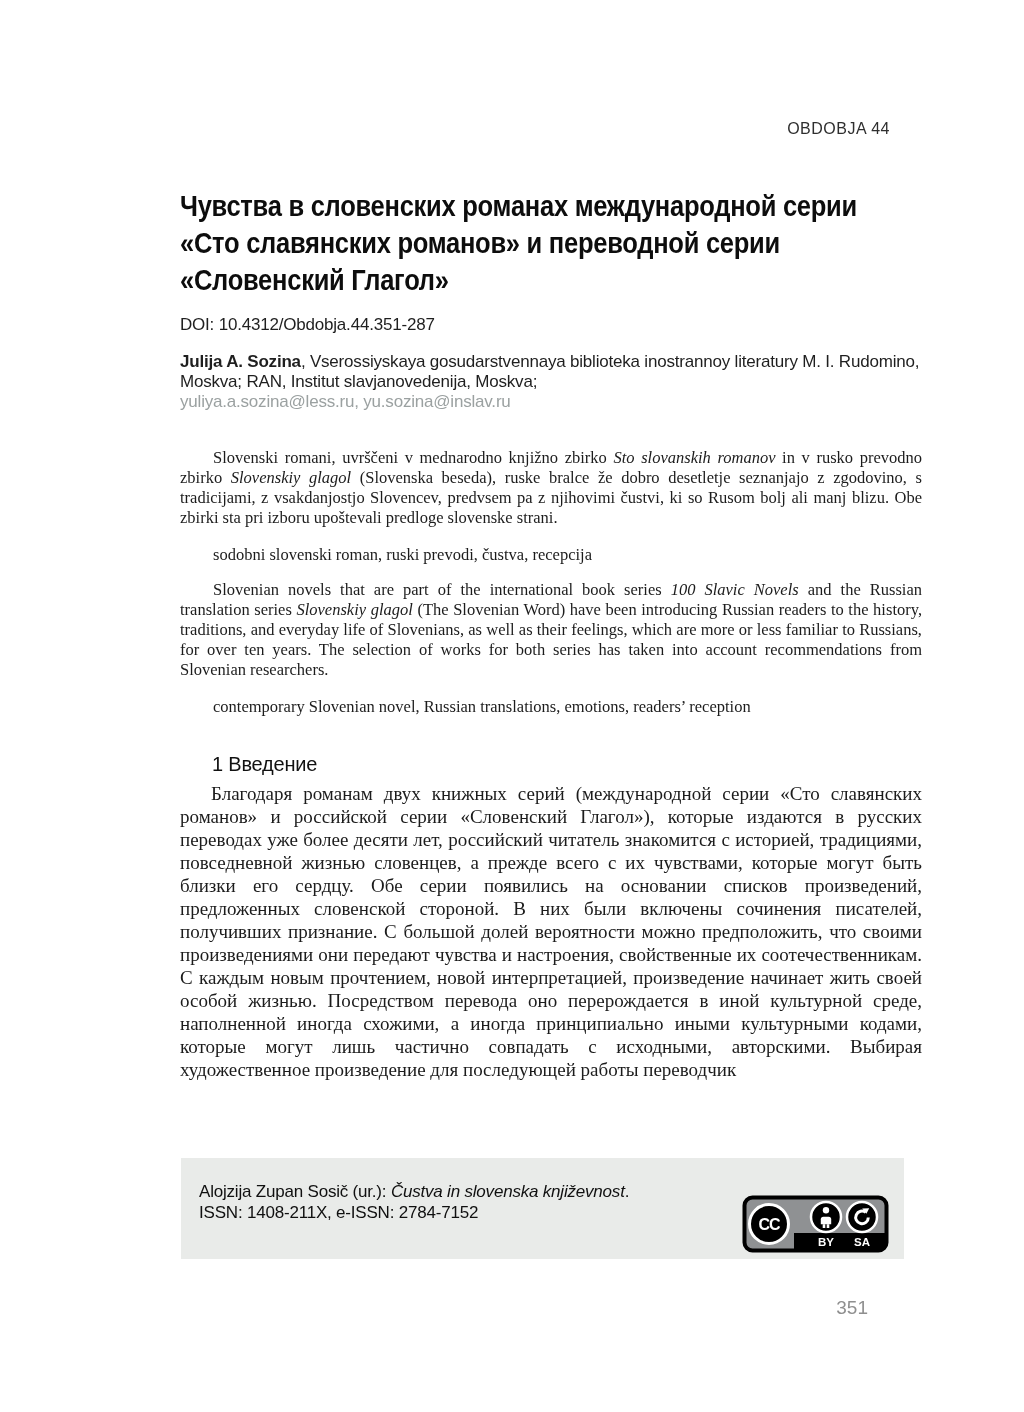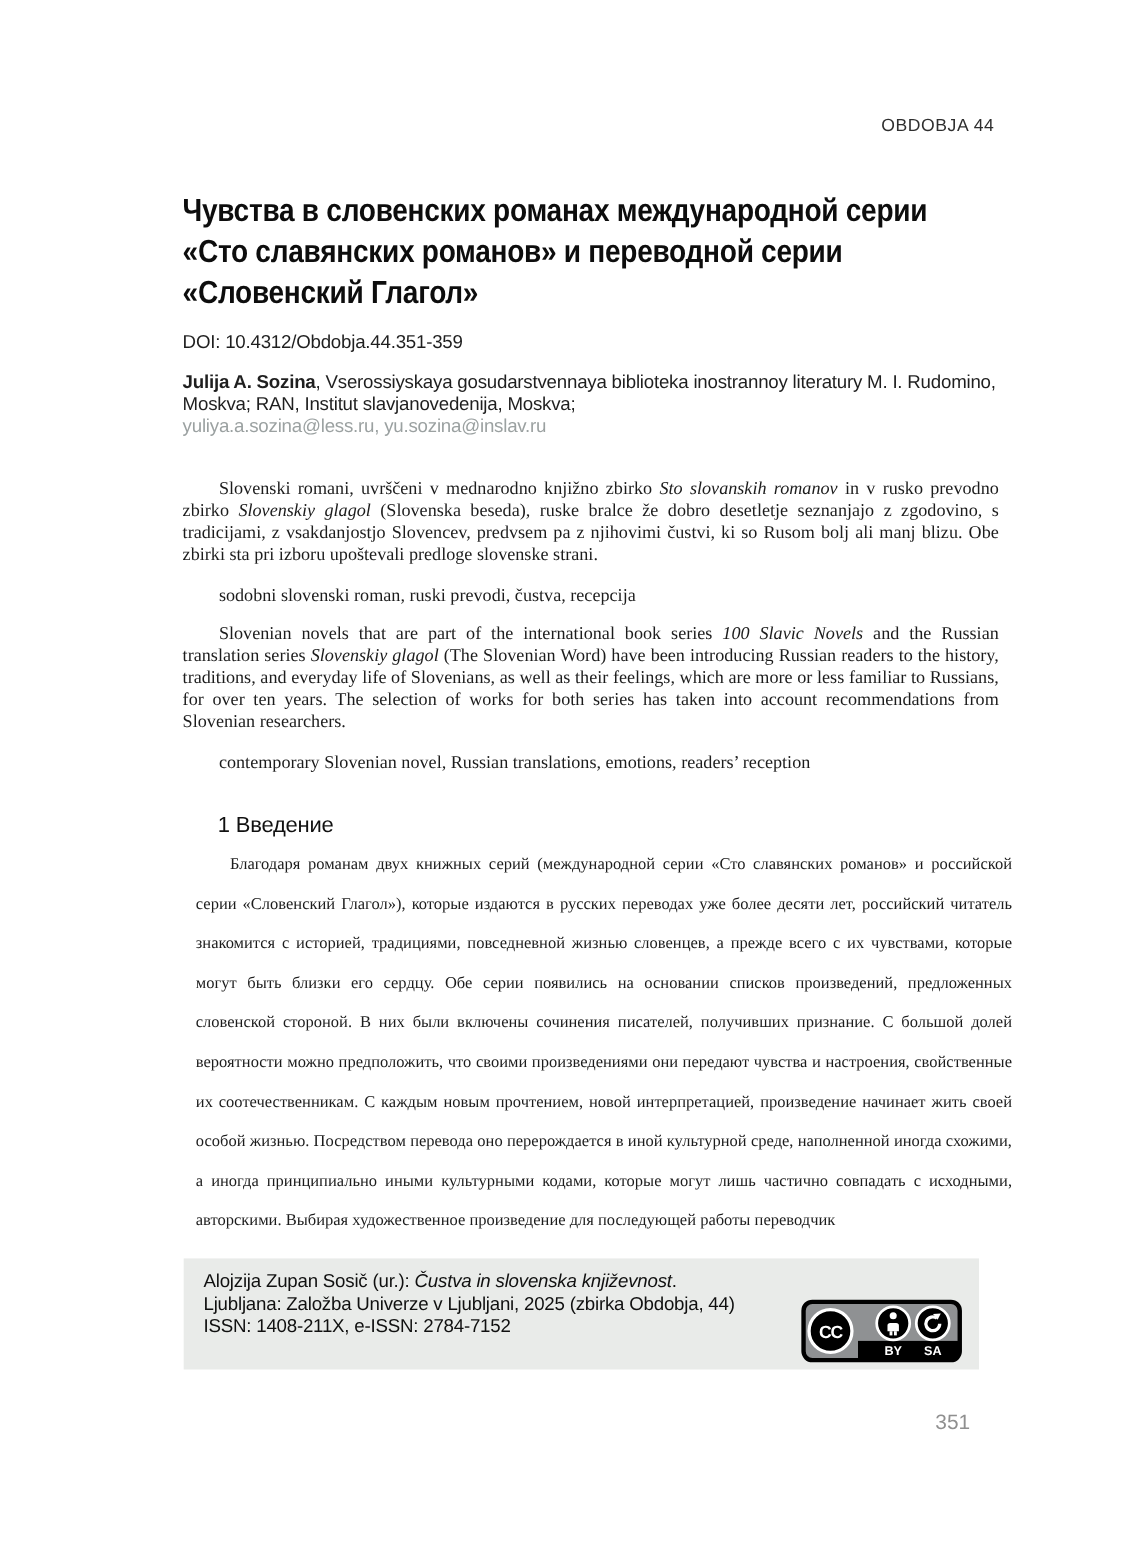--- a/index.html
+++ b/index.html
@@ -5,21 +5,21 @@
   html, body { margin: 0; padding: 0; background: #ffffff; }
   .page {
     position: relative;
     width: 1024px;
     height: 1412px;
     background: #ffffff;
     overflow: hidden;
     font-family: "Liberation Sans", sans-serif;
     color: #1b1b1b;
   }
-  .abs { position: absolute; margin: 2px; }
+  .abs { position: absolute; margin: 16px; }
 
   .running-head {
     top: 104px; right: 118px;
     font-size: 16px; letter-spacing: 0.5px; color: #2f2f2f;
   }
 
   .title {
     left: 164px; top: 172px;
     font-size: 29px; line-height: 37px; font-weight: bold; color: #0d0d0d;
     letter-spacing: -0.3px;
@@ -57,31 +57,31 @@
   .keywords { left: 197px; font-size: 16.5px; }
   .keywords-sl { top: 529px; }
   .keywords-en { top: 681px; }
 
   .section-heading {
     left: 196px; top: 737px;
     font-size: 20px; font-weight: normal; color: #111; letter-spacing: -0.2px;
   }
 
   .body-text {
-    left: 176px; top: 766px; width: 742px;
-    font-size: 15px; line-height: 36px;
+    left: 164px; top: 766px; width: 742px;
+    font-size: 19px; line-height: 23px;
     text-align: justify; text-indent: 31px;
   }
 
   .footer-box {
     left: 165px; top: 1142px; width: 723px; height: 101px;
     background: #e9ebe9;
   }
   .footer-text {
-    position: absolute; left: 18px; top: 11px; right: 180px;
+    position: absolute; left: 18px; top: 24px; right: 180px;
     font-size: 17px; line-height: 20.5px; letter-spacing: -0.2px; color: #101010;
   }
   .footer-text p { margin: 0; }
 
   .cc-badge { position: absolute; right: 15px; top: 37px; width: 147px; height: 58px; text-align: right; }
 
   .page-number {
     top: 1281px; right: 140px;
     font-size: 19px; color: #8f8f8f;
   }
@@ -92,21 +92,21 @@
 <div class="page">
 
   <div class="abs running-head">OBDOBJA 44</div>
 
   <h1 class="abs title">
     <span class="tline">Чувства в словенских романах международной серии</span>
     <span class="tline">«Сто славянских романов» и переводной серии</span>
     <span class="tline">«Словенский Глагол»</span>
   </h1>
 
-  <p class="abs doi">DOI: 10.4312/Obdobja.44.351-359</p>
+  <p class="abs doi">DOI: 10.4312/Obdobja.44.351-287</p>
 
   <div class="abs author-block">
     <p><strong>Julija A. Sozina</strong><span>, Vserossiyskaya gosudarstvennaya biblioteka inostrannoy literatury M. I. Rudomino, Moskva; RAN, Institut slavjanovedenija, Moskva;</span></p>
     <p class="emails">yuliya.a.sozina@less.ru, yu.sozina@inslav.ru</p>
   </div>
 
   <p class="abs abstract abstract-sl serif"><span>Slovenski romani, uvrščeni v mednarodno knjižno zbirko </span><span class="it">Sto slovanskih romanov</span><span> in v rusko prevodno zbirko </span><span class="it">Slovenskiy glagol</span><span> (Slovenska beseda), ruske bralce že dobro desetletje seznanjajo z zgodovino, s tradicijami, z vsakdanjostjo Slovencev, predvsem pa z njihovimi čustvi, ki so Rusom bolj ali manj blizu. Obe zbirki sta pri izboru upoštevali predloge slovenske strani.</span></p>
 
   <p class="abs keywords keywords-sl serif">sodobni slovenski roman, ruski prevodi, čustva, recepcija</p>
 
@@ -114,21 +114,20 @@
 
   <p class="abs keywords keywords-en serif">contemporary Slovenian novel, Russian translations, emotions, readers’ reception</p>
 
   <h2 class="abs section-heading">1 Введение</h2>
 
   <p class="abs body-text serif">Благодаря романам двух книжных серий (международной серии «Сто славянских романов» и российской серии «Словенский Глагол»), которые издаются в русских переводах уже более десяти лет, российский читатель знакомится с историей, традициями, повседневной жизнью словенцев, а прежде всего с их чувствами, которые могут быть близки его сердцу. Обе серии появились на основании списков произведений, предложенных словенской стороной. В них были включены сочинения писателей, получивших признание. С большой долей вероятности можно предположить, что своими произведениями они передают чувства и настроения, свойственные их соотечественникам. С каждым новым прочтением, новой интерпретацией, произведение начинает жить своей особой жизнью. Посредством перевода оно перерождается в иной культурной среде, наполненной иногда схожими, а иногда принципиально иными культурными кодами, которые могут лишь частично совпадать с исходными, авторскими. Выбирая художественное произведение для последующей работы переводчик</p>
 
   <div class="abs footer-box">
     <div class="footer-text">
       <p><span>Alojzija Zupan Sosič (ur.): </span><span class="it">Čustva in slovenska književnost</span><span>.</span></p>
-      <p>Ljubljana: Založba Univerze v Ljubljani, 2025 (zbirka Obdobja, 44)</p>
       <p>ISSN: 1408-211X, e-ISSN: 2784-7152</p>
     </div>
     <div class="cc-badge">
       <svg width="147" height="58" viewBox="0 0 147 58" xmlns="http://www.w3.org/2000/svg">
         <rect x="2.5" y="2.5" width="142" height="53" rx="8" fill="#8f9193"></rect>
         <rect x="52" y="38" width="91" height="16" fill="#000000"></rect>
         <g>
           <circle cx="27" cy="29" r="19.5" fill="#000" stroke="#fff" stroke-width="3"></circle>
           <text x="27" y="35" text-anchor="middle" font-family="Liberation Sans, sans-serif" font-size="16" font-weight="bold" letter-spacing="-1" fill="#fff">CC</text>
         </g>

